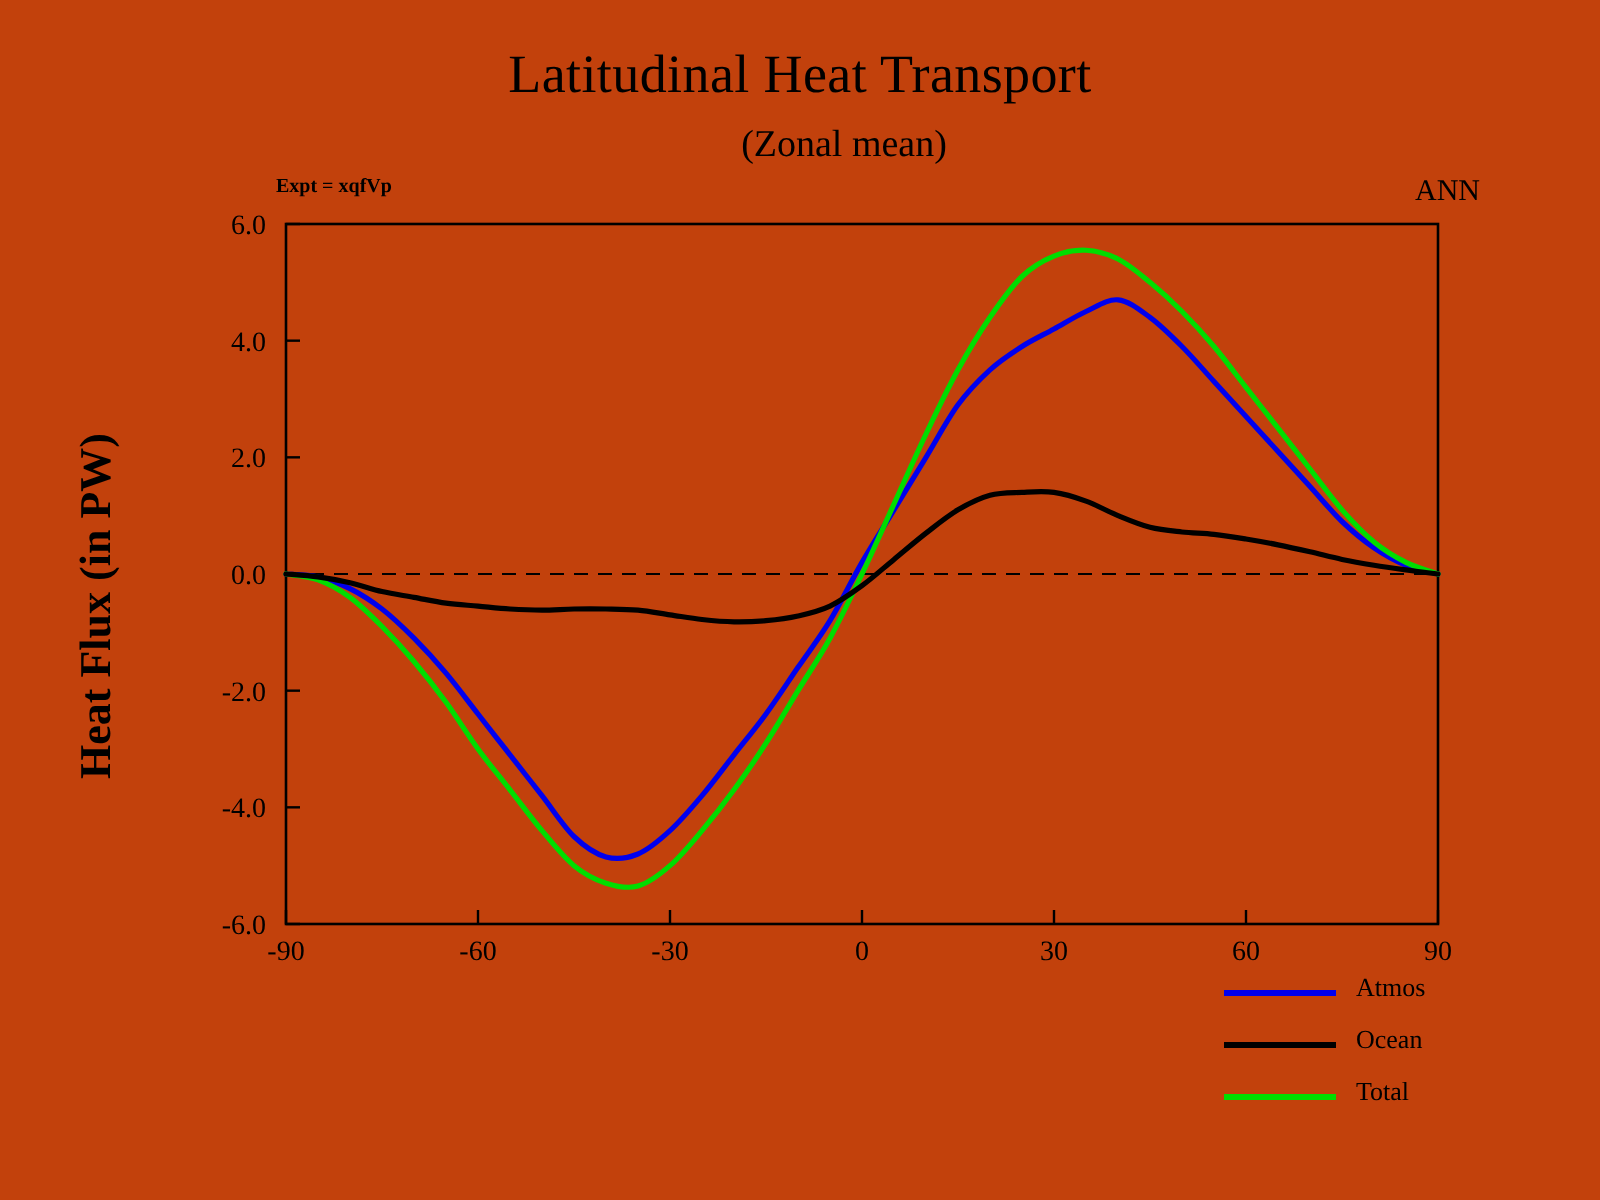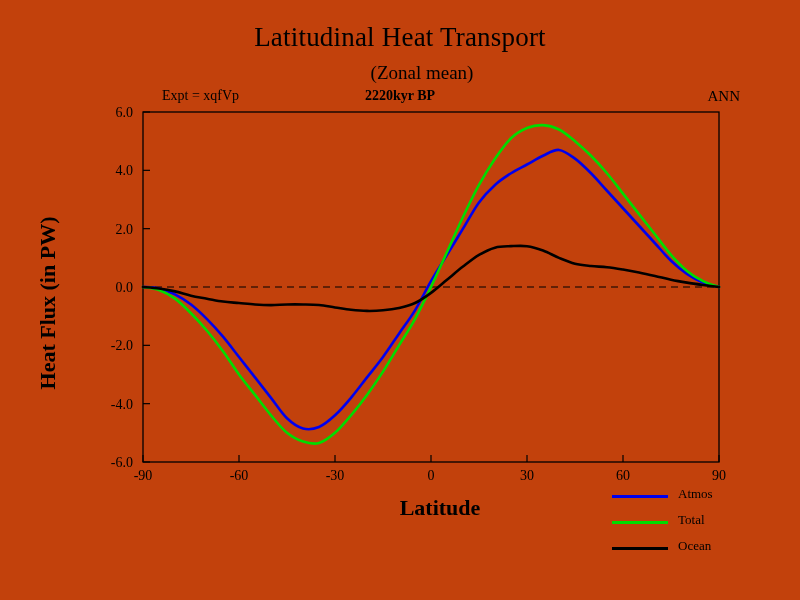--- a/index.html
+++ b/index.html
@@ -32,24 +32,23 @@
     width: 800px;
     text-align: center;
     font-size: 19px;
     color: #000;
     margin-left: 22px;
   }
   .expt-label {
     position: absolute;
     left: 138px;
     top: 88px;
-    font-size: 14px;
-    font-weight: normal;
+    font-size: 10px;
+    font-weight: bold;
     color: #000;
-    margin-left: 24px;
   }
   .period-label {
     position: absolute;
     left: 0;
     top: 88px;
     width: 800px;
     text-align: center;
     font-size: 14px;
     font-weight: bold;
     color: #000;
@@ -123,25 +122,23 @@
   }
 </style>
 </head>
 <body>
 
 <div id="page">
 
   <div class="title">Latitudinal Heat Transport</div>
   <div class="subtitle">(Zonal mean)</div>
   <div class="expt-label">Expt = xqfVp</div>
-  <div class="period-label">2220kyr BP</div>
   <div class="ann-label">ANN</div>
 
   <div class="ylabel">Heat Flux (in PW)</div>
-  <div class="xlabel">Latitude</div>
 
   <svg class="plot" width="800" height="600">
     <g id="plot-frame">
       <rect x="143" y="112" width="576" height="350" fill="none" stroke="#000" stroke-width="1.3"></rect>
     </g>
     <g id="ticks">
         <line x1="143" x2="143" y1="462" y2="455" stroke="#000" stroke-width="1.2"></line>
         <text x="143" y="480" text-anchor="middle" class="tick-text">-90</text>
         <line x1="239" x2="239" y1="462" y2="455" stroke="#000" stroke-width="1.2"></line>
         <text x="239" y="480" text-anchor="middle" class="tick-text">-60</text>
@@ -179,22 +176,22 @@
         <path d="M 143.00 287.00 C 145.67 287.24, 153.67 287.73, 159.00 288.46 C 164.33 289.19, 169.67 290.16, 175.00 291.38 C 180.33 292.59, 185.67 294.53, 191.00 295.75 C 196.33 296.97, 201.67 297.69, 207.00 298.67 C 212.33 299.64, 217.67 300.85, 223.00 301.58 C 228.33 302.31, 233.67 302.56, 239.00 303.04 C 244.33 303.53, 249.67 304.16, 255.00 304.50 C 260.33 304.84, 265.67 305.08, 271.00 305.08 C 276.33 305.08, 281.67 304.60, 287.00 304.50 C 292.33 304.40, 297.67 304.40, 303.00 304.50 C 308.33 304.60, 313.67 304.60, 319.00 305.08 C 324.33 305.57, 329.67 306.64, 335.00 307.42 C 340.33 308.19, 345.67 309.17, 351.00 309.75 C 356.33 310.33, 361.67 310.82, 367.00 310.92 C 372.33 311.01, 377.67 310.82, 383.00 310.33 C 388.33 309.85, 393.67 309.22, 399.00 308.00 C 404.33 306.78, 409.67 305.57, 415.00 303.04 C 420.33 300.51, 425.67 296.72, 431.00 292.83 C 436.33 288.94, 441.67 284.08, 447.00 279.71 C 452.33 275.33, 457.67 270.72, 463.00 266.58 C 468.33 262.45, 473.67 258.08, 479.00 254.92 C 484.33 251.76, 489.67 249.08, 495.00 247.63 C 500.33 246.17, 505.67 246.41, 511.00 246.17 C 516.33 245.92, 521.67 245.44, 527.00 246.17 C 532.33 246.90, 537.67 248.60, 543.00 250.54 C 548.33 252.49, 553.67 255.65, 559.00 257.83 C 564.33 260.02, 569.67 262.31, 575.00 263.67 C 580.33 265.03, 585.67 265.42, 591.00 266.00 C 596.33 266.58, 601.67 266.58, 607.00 267.17 C 612.33 267.75, 617.67 268.63, 623.00 269.50 C 628.33 270.38, 633.67 271.35, 639.00 272.42 C 644.33 273.49, 649.67 274.70, 655.00 275.92 C 660.33 277.13, 665.67 278.59, 671.00 279.71 C 676.33 280.83, 681.67 281.75, 687.00 282.63 C 692.33 283.50, 697.67 284.23, 703.00 284.96 C 708.33 285.69, 716.33 286.66, 719.00 287.00" fill="none" stroke="#000000" stroke-width="2.6" stroke-linejoin="round" stroke-linecap="round"></path>
       </g>
   </svg>
 
   <div class="legend">
     <div class="legend-row">
       <div class="legend-line" id="lg0" style="background: rgb(0, 0, 238);"></div>
       <div class="legend-text">Atmos</div>
     </div>
     <div class="legend-row">
+      <div class="legend-line" id="lg2" style="background: rgb(0, 0, 0);"></div>
+      <div class="legend-text">Ocean</div>
+    </div>
+    <div class="legend-row">
       <div class="legend-line" id="lg1" style="background: rgb(0, 221, 0);"></div>
       <div class="legend-text">Total</div>
-    </div>
-    <div class="legend-row">
-      <div class="legend-line" id="lg2" style="background: rgb(0, 0, 0);"></div>
-      <div class="legend-text">Ocean</div>
     </div>
   </div>
 
 </div>
 
 </body></html>

